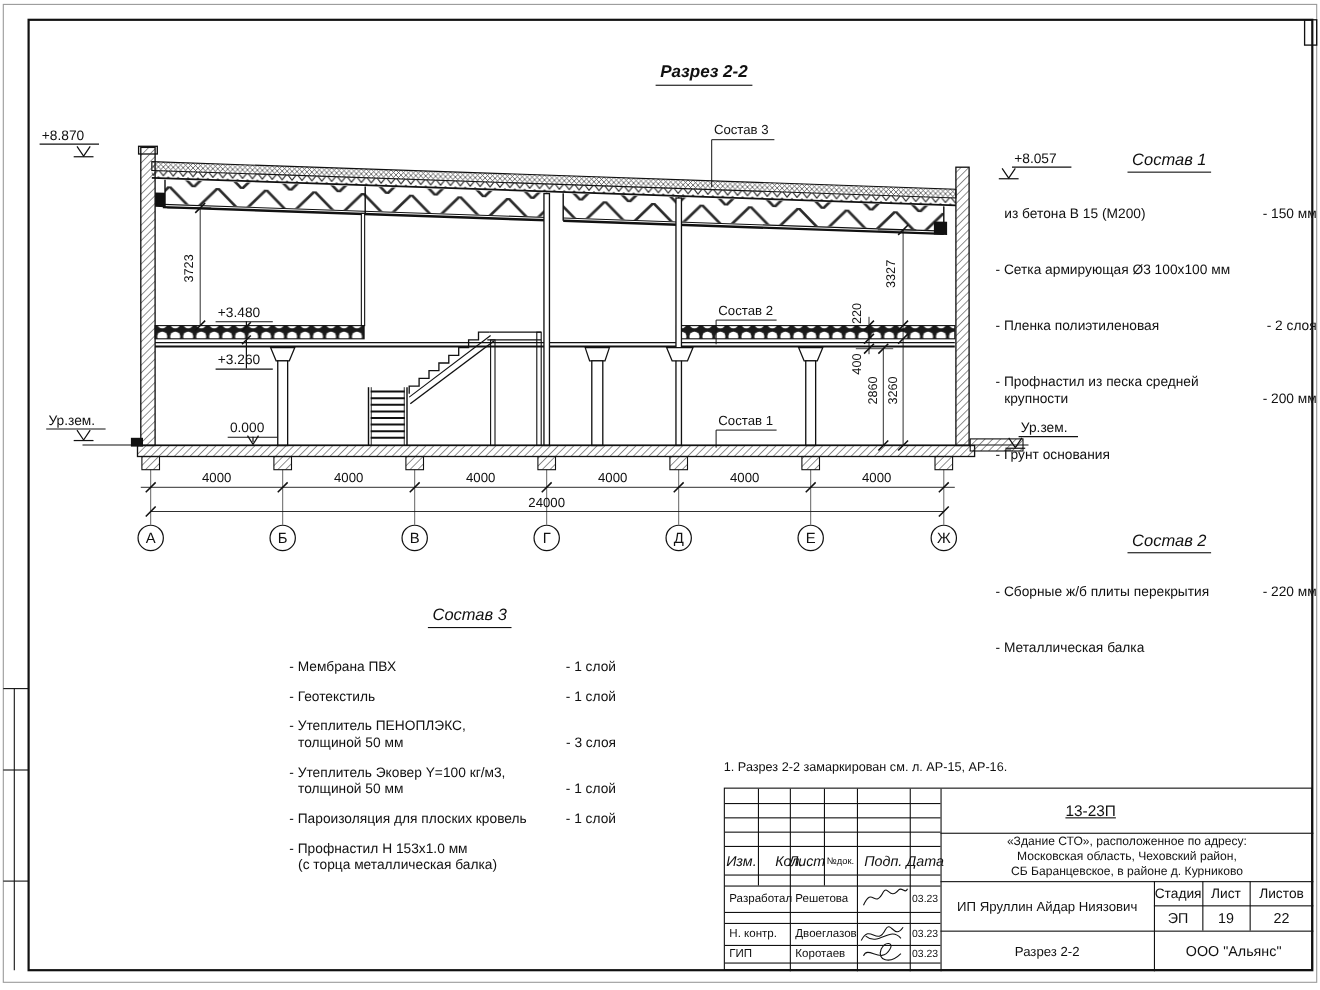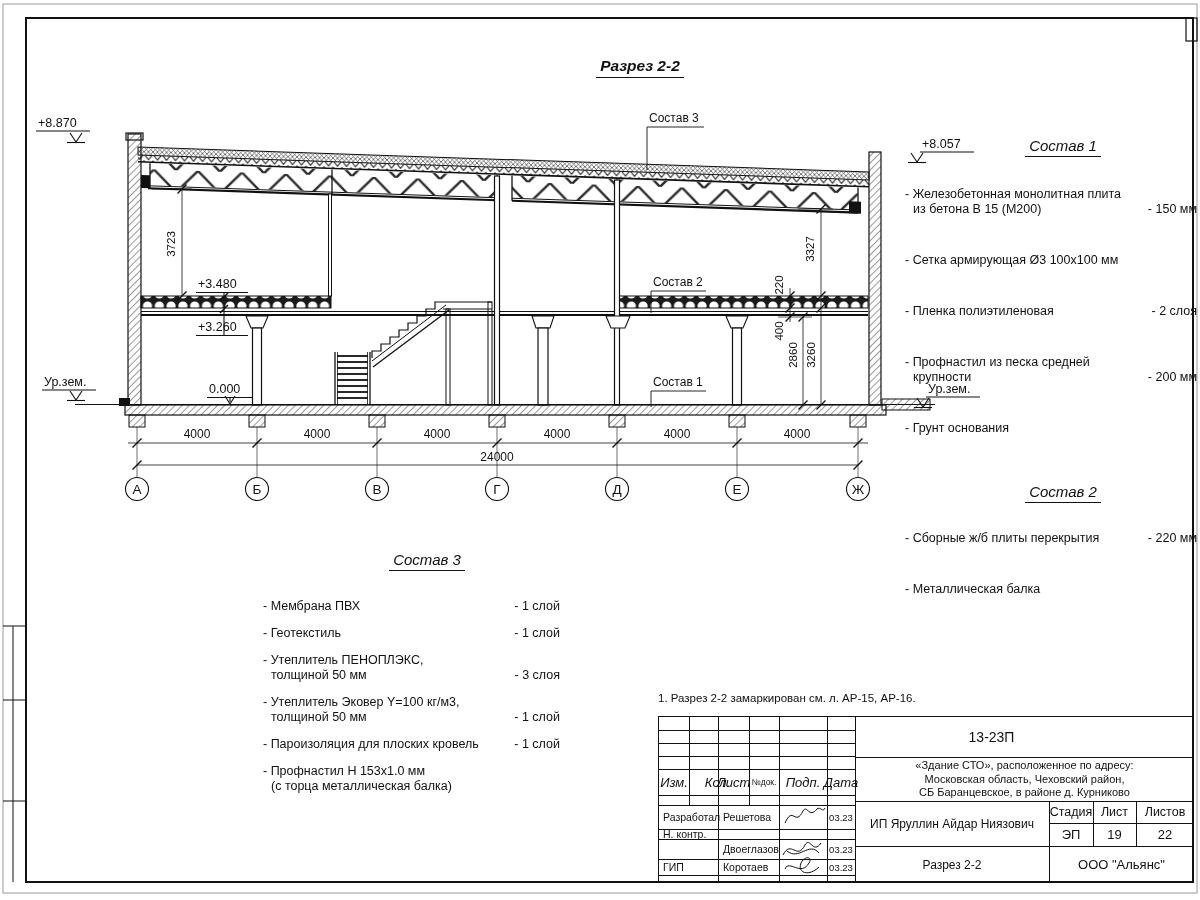--- a/index.html
+++ b/index.html
@@ -264,24 +264,20 @@
 </svg>
 
 <div class="abs maintitle" style="left:555px;top:57px;width:170px;">
   <span>Разрез 2-2</span>
 </div>
 
 <div class="abs heading" style="left:1008px;top:137px;width:110px;">
   <span>Состав 1</span>
 </div>
 <div class="abs slist" style="left:905px;top:187px;width:292px;">
-  <div class="row">
-        <span class="lt">- Железобетонная  монолитная плита</span>
-        <span class="lv"></span>
-      </div>
   <div class="row cont">
         <span class="lt">из бетона В 15 (М200)</span>
         <span class="lv">- 150 мм</span>
       </div>
   <div class="row gap18">
         <span class="lt">- Сетка армирующая Ø3 100х100 мм</span>
         <span class="lv"></span>
       </div>
   <div class="row gap18">
         <span class="lt">- Пленка полиэтиленовая</span>
@@ -390,36 +386,36 @@
   <div class="cell hdr" style="left:0;top:52px;width:30px;height:26px;">Изм.</div>
   <div class="cell hdr" style="left:30px;top:52px;width:29px;height:26px;padding-left:28px;">Кол.</div>
   <div class="cell hdr" style="left:59px;top:52px;width:31px;height:26px;">Лист</div>
   <div class="cell hdr-s" style="left:90px;top:52px;width:30px;height:26px;">№док.</div>
   <div class="cell hdr" style="left:120px;top:52px;width:48px;height:26px;">Подп.</div>
   <div class="cell hdr" style="left:168px;top:52px;width:28px;height:26px;">Дата</div>
 
   <div class="cell l role" style="left:1px;top:88px;width:57px;height:24px;">Разработал</div>
   <div class="cell l role" style="left:61px;top:88px;width:58px;height:24px;">Решетова</div>
   <div class="cell date" style="left:168px;top:88px;width:28px;height:24px;">03.23</div>
-  <div class="cell l role" style="left:1px;top:107px;width:76px;height:20px;">Н. контр.</div>
+  <div class="cell l role" style="left:1px;top:122px;width:76px;height:20px;">Н. контр.</div>
   <div class="cell l role" style="left:61px;top:122px;width:58px;height:20px;">Двоеглазов</div>
   <div class="cell date" style="left:168px;top:122px;width:28px;height:20px;">03.23</div>
   <div class="cell l role" style="left:1px;top:142px;width:57px;height:16px;">ГИП</div>
   <div class="cell l role" style="left:61px;top:142px;width:58px;height:16px;">Коротаев</div>
   <div class="cell date" style="left:168px;top:142px;width:28px;height:16px;">03.23</div>
 
   <svg class="abs" style="left:120px;top:86px;" width="48" height="78" viewBox="0 0 48 78">
     <g stroke="#111" stroke-width="1" fill="none">
       <path d="M6,20 C14,2 16,24 24,8 C28,1 30,16 38,6 C41,3 44,10 46,5"></path>
       <path d="M4,52 C12,36 18,58 26,42 C31,33 34,52 42,40 M8,48 C20,58 30,38 40,50"></path>
       <path d="M6,66 C10,56 22,74 30,60 C34,54 26,52 22,60 C18,70 30,74 40,64"></path>
     </g>
   </svg>
 
-  <div class="cell" style="left:196px;top:0;width:273px;height:40px;font-size:14px;">13-23П</div>
+  <div class="cell" style="left:196px;top:0;width:273px;height:40px;font-size:14px;text-decoration:underline;">13-23П</div>
   <div class="abs" style="left:196px;top:42px;width:339px;height:42px;font-size:11px;line-height:13.5px;text-align:center;">
     <div>«Здание СТО», расположенное по адресу:</div>
     <div>Московская область, Чеховский район,</div>
     <div>СБ Баранцевское, в районе д. Курниково</div>
   </div>
   <div class="cell" style="left:196px;top:84px;width:194px;height:45px;font-size:12px;">ИП Яруллин Айдар Ниязович</div>
   <div class="cell" style="left:390px;top:84px;width:44px;height:22px;font-size:12.5px;">Стадия</div>
   <div class="cell" style="left:434px;top:84px;width:43px;height:22px;font-size:12.5px;">Лист</div>
   <div class="cell" style="left:477px;top:84px;width:58px;height:22px;font-size:12.5px;">Листов</div>
   <div class="cell" style="left:390px;top:106px;width:44px;height:23px;font-size:13px;">ЭП</div>

